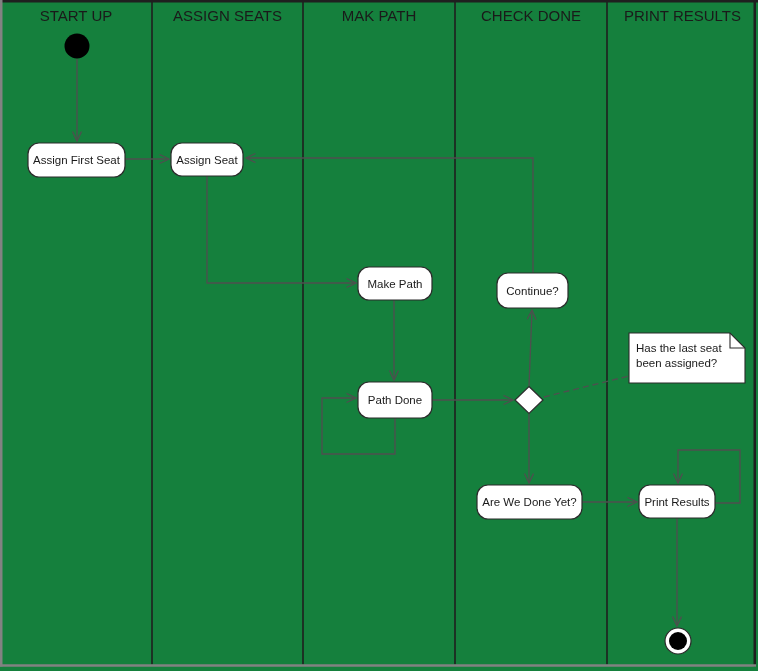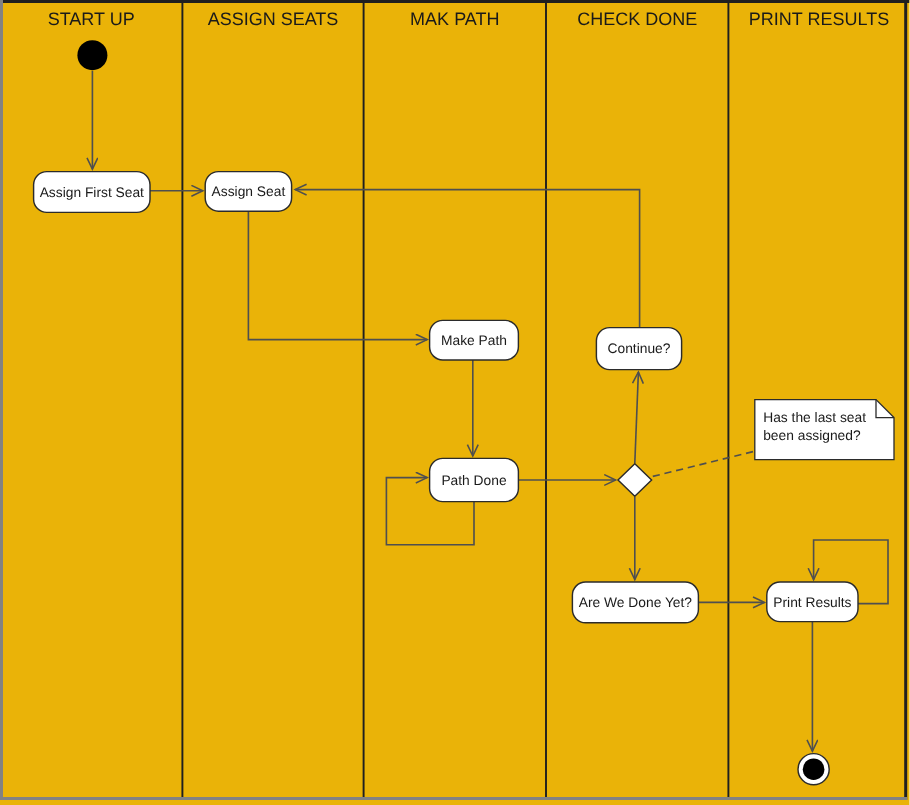--- a/index.html
+++ b/index.html
@@ -5,21 +5,21 @@
   html, body {
     margin: 0;
     padding: 0;
     background: #ffffff;
     font-family: "Liberation Sans", sans-serif;
   }
   #stage {
     position: relative;
     width: 758px;
     height: 671px;
-    background: #eab308;
+    background: #15803d;
     overflow: hidden;
   }
   svg text {
     font-family: "Liberation Sans", sans-serif;
     fill: #1a1a1a;
   }
   .lane-label {
     font-size: 15px;
   }
   .node-label, .note-text {

